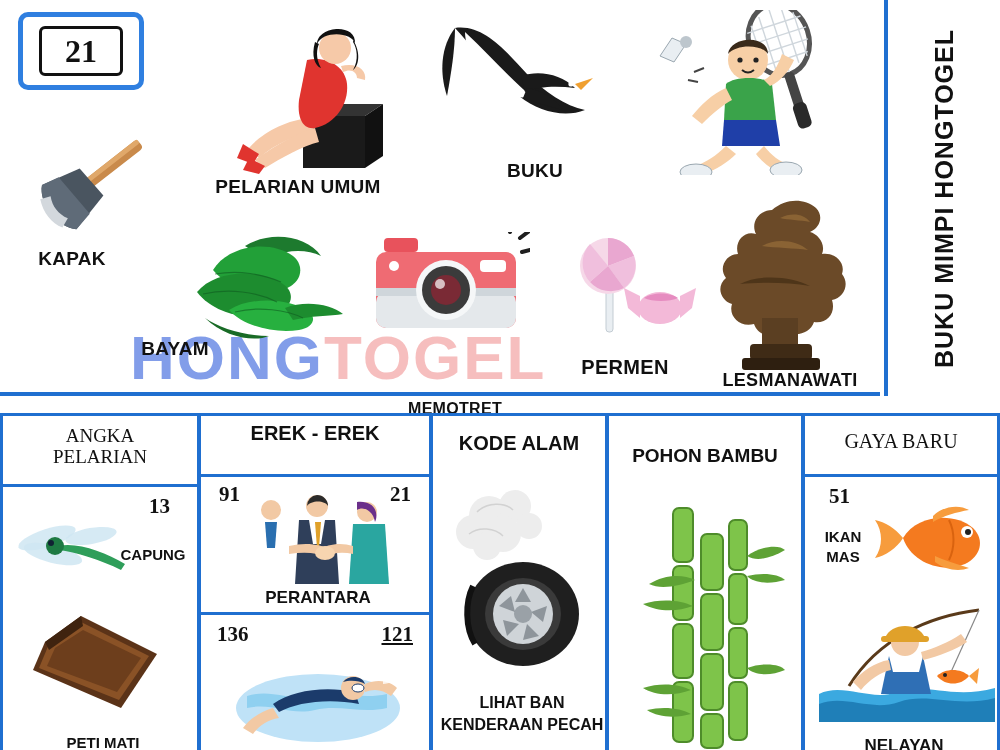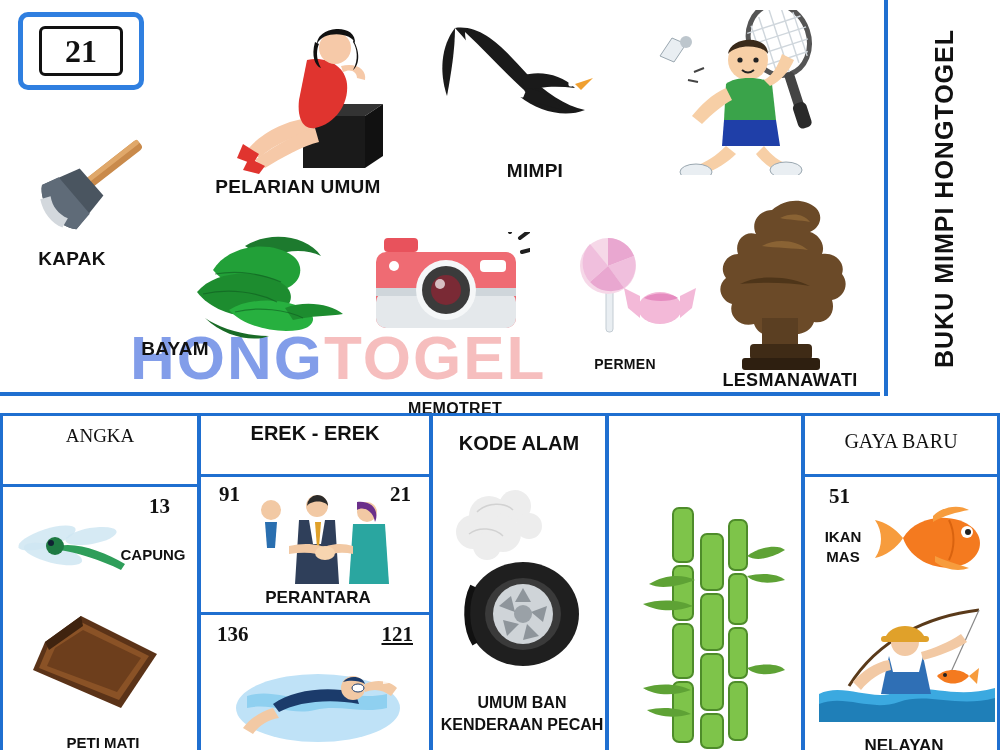--- a/index.html
+++ b/index.html
@@ -150,21 +150,21 @@
       <svg width="170" height="150" viewBox="0 0 170 150">
         <path d="M20 18 C48 14 70 40 92 64 C110 82 130 96 150 100 C130 108 104 102 84 86 C62 68 40 40 20 18 Z" fill="#1a1a1a"></path>
         <path d="M30 22 C54 44 76 70 96 86 C80 92 58 78 44 58 C34 44 30 32 30 22 Z" fill="#ffffff"></path>
         <path d="M86 66 C104 60 126 64 140 78 C122 76 104 76 90 82 Z" fill="#1a1a1a"></path>
         <path d="M92 78 C106 80 120 88 128 100 C112 96 98 92 88 88 Z" fill="#1a1a1a"></path>
         <path d="M140 74 L158 68 L146 80 Z" fill="#f0a030"></path>
         <circle cx="136" cy="74" r="2.6" fill="#fff"></circle>
         <path d="M20 18 C6 36 4 62 12 86 C16 64 20 40 20 18 Z" fill="#1a1a1a"></path>
       </svg>
     </div>
-    <div class="lbl" style="left:470px;top:160px;width:130px;font-size:19px;">MIMPI</div>
+    <div class="lbl" style="left:470px;top:160px;width:130px;font-size:19px;">BUKU</div>
 
     <div class="art" style="left:630px;top:10px;">
       <svg width="210" height="165" viewBox="0 0 210 165">
 
         <g transform="translate(28,18)">
           <path d="M14 10 L2 28 L16 34 L28 16 Z" fill="#e9eef2" stroke="#9aa7b0"></path>
           <circle cx="28" cy="14" r="6" fill="#bdc6cd"></circle>
         </g>
 
         <g transform="rotate(-18 150 40)">
@@ -250,21 +250,21 @@
         <path d="M52 40 L34 56 a28 28 0 0 1 0 -38 Z" fill="#f0bfdd"></path>
 
         <g transform="translate(74,62)">
           <ellipse cx="30" cy="20" rx="22" ry="16" fill="#f3b9d8"></ellipse>
           <path d="M14 10 C22 4 40 4 48 10 C40 14 22 14 14 10 Z" fill="#e68cc0"></path>
           <polygon points="10,8 -6,0 -2,20 10,30" fill="#f3b9d8"></polygon>
           <polygon points="50,8 66,0 62,20 50,30" fill="#f3b9d8"></polygon>
         </g>
       </svg>
     </div>
-    <div class="lbl" style="left:560px;top:356px;width:130px;font-size:14px;">PERMEN</div>
+    <div class="lbl" style="left:560px;top:356px;width:130px;font-size:20px;">PERMEN</div>
 
     <div class="art" style="left:700px;top:192px;">
       <svg width="160" height="180" viewBox="0 0 160 180">
         <path d="M72 18 C86 6 104 6 116 16 C124 24 120 36 110 40 C118 42 126 52 122 62 C134 60 146 70 142 82 C150 92 144 106 132 108 C136 120 128 132 114 130 C110 142 94 146 84 138 C74 148 58 144 54 132 C40 136 28 124 32 112 C20 108 16 94 26 86 C18 76 26 62 38 62 C34 50 44 38 56 42 C50 30 60 18 72 18 Z" fill="#6b4a28"></path>
         <path d="M80 26 C92 20 104 22 110 30 C100 28 88 28 80 26 Z" fill="#8a6334"></path>
         <path d="M62 54 C76 46 96 48 108 58 C94 56 76 56 62 54 Z" fill="#8a6334"></path>
         <path d="M40 92 C58 82 92 84 110 94 C88 90 60 90 40 92 Z" fill="#4e3519"></path>
         <rect x="62" y="126" width="36" height="30" fill="#5b3f22"></rect>
         <rect x="50" y="152" width="62" height="16" rx="4" fill="#3f2b16"></rect>
         <rect x="42" y="166" width="78" height="12" rx="3" fill="#2e1f10"></rect>
@@ -274,20 +274,21 @@
   </div>
 
   <div class="right-bar">
     <div class="vtext">BUKU MIMPI HONGTOGEL</div>
   </div>
 
   <div class="bottom">
 
     <div class="cell" style="left:0;top:0;width:200px;height:354px;">
       <div class="cell-title" style="padding-top:10px;">ANGKA</div>
+      <div class="cell-title" style="padding-top:0;">PELARIAN</div>
       <div style="position:absolute;left:0;right:0;top:68px;border-top:3px solid #1f6fd0;"></div>
 
       <div class="num" style="position:absolute;left:146px;top:78px;">13</div>
       <div class="art" style="left:10px;top:92px;">
         <svg width="120" height="80" viewBox="0 0 120 80">
           <ellipse cx="34" cy="30" rx="30" ry="9" fill="#cfe6f2" opacity=".85" transform="rotate(-18 34 30)"></ellipse>
           <ellipse cx="40" cy="46" rx="30" ry="9" fill="#cfe6f2" opacity=".85" transform="rotate(14 40 46)"></ellipse>
           <ellipse cx="78" cy="28" rx="26" ry="8" fill="#cfe6f2" opacity=".85" transform="rotate(-10 78 28)"></ellipse>
           <path d="M46 38 C64 34 92 44 112 56 L108 62 C88 52 62 44 46 42 Z" fill="#2f9e5a"></path>
           <circle cx="42" cy="38" r="9" fill="#1e7a43"></circle>
@@ -382,25 +383,26 @@
           <g fill="#8e959b">
             <path d="M80 112 l8 14 -16 0 Z"></path>
             <path d="M104 130 l-4 16 -12 -10 Z"></path>
             <path d="M96 160 l-16 4 4 -16 Z"></path>
             <path d="M64 160 l-4 -16 16 4 Z"></path>
             <path d="M56 130 l12 -10 4 16 Z"></path>
           </g>
           <path d="M30 110 C22 126 22 152 32 168" stroke="#111" stroke-width="6" fill="none"></path>
         </svg>
       </div>
-      <div class="capt" style="position:absolute;left:0;top:278px;width:178px;font-size:16px;">UMUM BAN</div>
+      <div class="capt" style="position:absolute;left:0;top:278px;width:178px;font-size:16px;">LIHAT BAN</div>
       <div class="capt" style="position:absolute;left:0;top:300px;width:178px;font-size:16px;">KENDERAAN PECAH</div>
     </div>
 
     <div class="cell" style="left:606px;top:0;width:198px;height:354px;">
+      <div class="cell-title bold" style="padding-top:30px;font-size:19px;">POHON BAMBU</div>
       <div class="art" style="left:26px;top:76px;">
         <svg width="150" height="268" viewBox="0 0 150 268">
           <g fill="#7ec44a" stroke="#4e8c2a" stroke-width="2">
             <rect x="38" y="16" width="20" height="54" rx="6"></rect>
             <rect x="38" y="74" width="20" height="54" rx="6"></rect>
             <rect x="38" y="132" width="20" height="54" rx="6"></rect>
             <rect x="38" y="190" width="20" height="60" rx="6"></rect>
 
             <rect x="66" y="42" width="22" height="56" rx="6"></rect>
             <rect x="66" y="102" width="22" height="56" rx="6"></rect>

